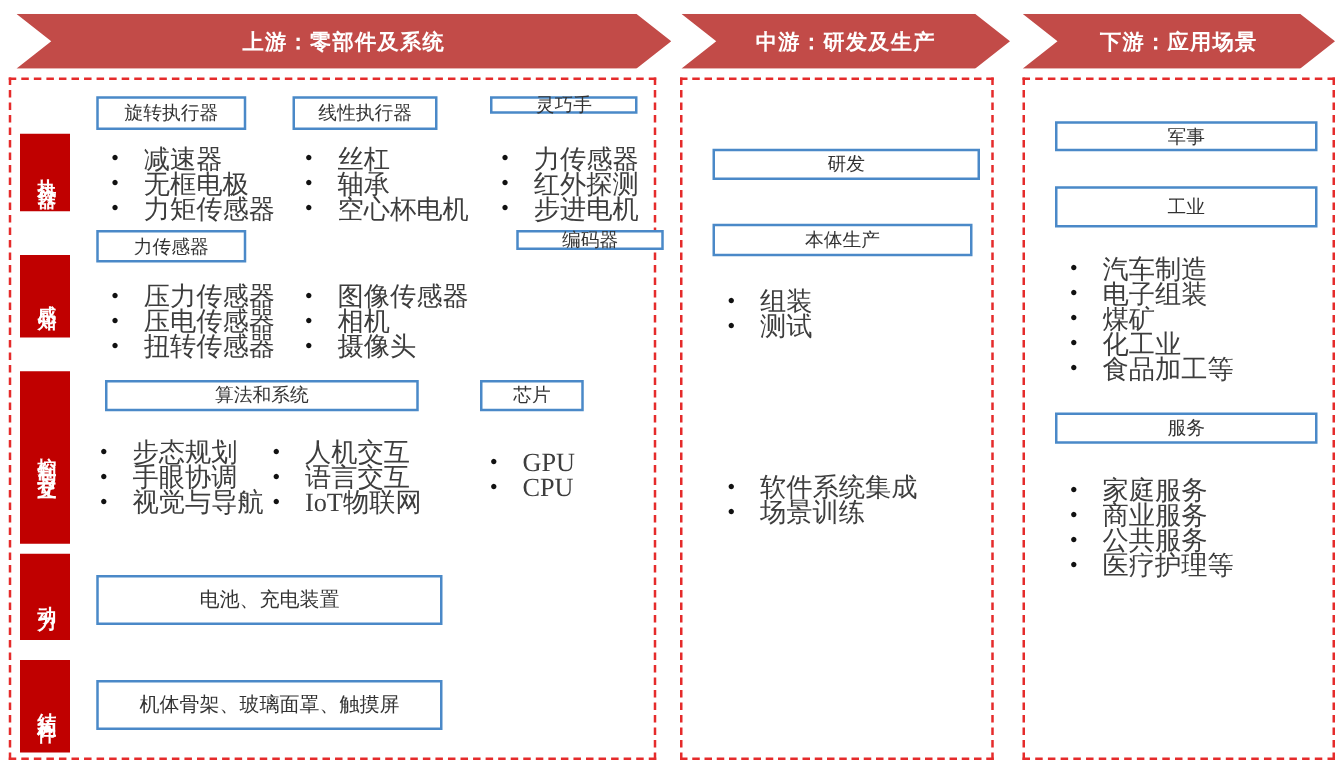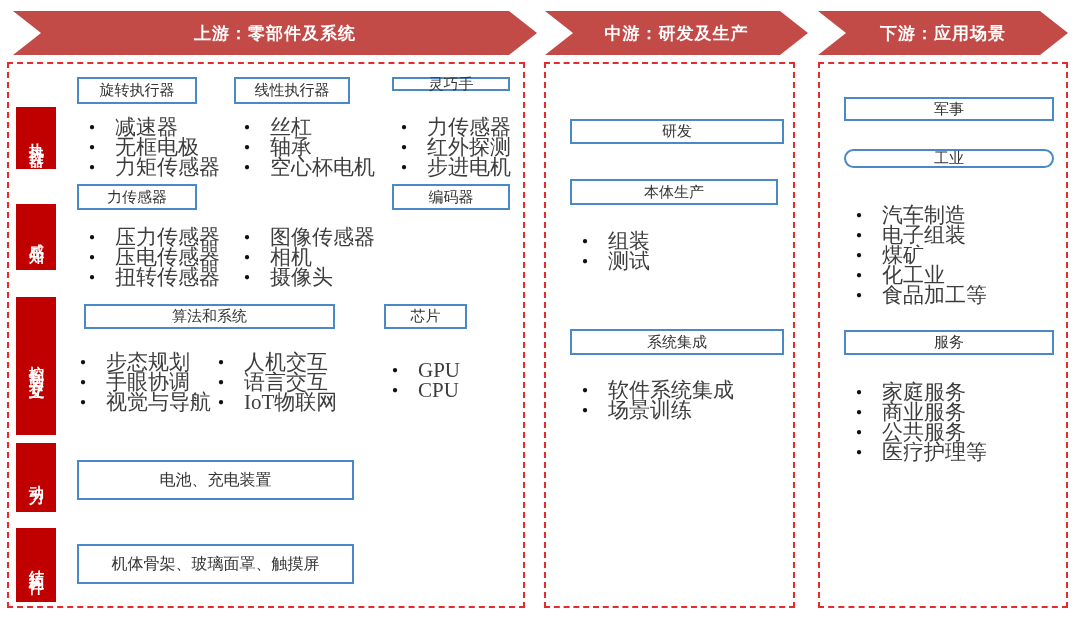--- a/index.html
+++ b/index.html
@@ -107,21 +107,21 @@
           <span class="dot">●</span>
           <span class="btext">红外探测</span>
         </div>
         <div class="bline">
           <span class="dot">●</span>
           <span class="btext">步进电机</span>
         </div>
       </div>
 
     <div class="tbox" style="left:68px;top:120px;width:120px;height:26px;">力传感器</div>
-    <div class="tbox" style="left:383px;top:120px;width:118px;height:26px;text-align:center;">编码器</div>
+    <div class="tbox" style="left:404px;top:120px;width:118px;height:16px;text-align:center;">编码器</div>
     <div class="blist" style="left:80px;top:163px;">
         <div class="bline">
           <span class="dot">●</span>
           <span class="btext">压力传感器</span>
         </div>
         <div class="bline">
           <span class="dot">●</span>
           <span class="btext">压电传感器</span>
         </div>
         <div class="bline">
@@ -196,36 +196,35 @@
     <div class="blist" style="left:36px;top:167px;">
         <div class="bline">
           <span class="dot">●</span>
           <span class="btext">组装</span>
         </div>
         <div class="bline">
           <span class="dot">●</span>
           <span class="btext">测试</span>
         </div>
       </div>
-    <div class="tbox" style="left:24px;top:265px;width:214px;height:26px;">系统集成</div>
     <div class="blist" style="left:36px;top:316px;">
         <div class="bline">
           <span class="dot">●</span>
           <span class="btext">软件系统集成</span>
         </div>
         <div class="bline">
           <span class="dot">●</span>
           <span class="btext">场景训练</span>
         </div>
       </div>
   </div>
 
   <div class="panel" id="panel-down">
     <div class="tbox" style="left:24px;top:33px;width:210px;height:24px;">军事</div>
-    <div class="tbox" style="left:24px;top:85px;width:210px;height:19px;border-radius:12px;">工业</div>
+    <div class="tbox" style="left:24px;top:85px;width:210px;height:33px;">工业</div>
     <div class="blist" style="left:36px;top:141px;">
         <div class="bline">
           <span class="dot">●</span>
           <span class="btext">汽车制造</span>
         </div>
         <div class="bline">
           <span class="dot">●</span>
           <span class="btext">电子组装</span>
         </div>
         <div class="bline">

